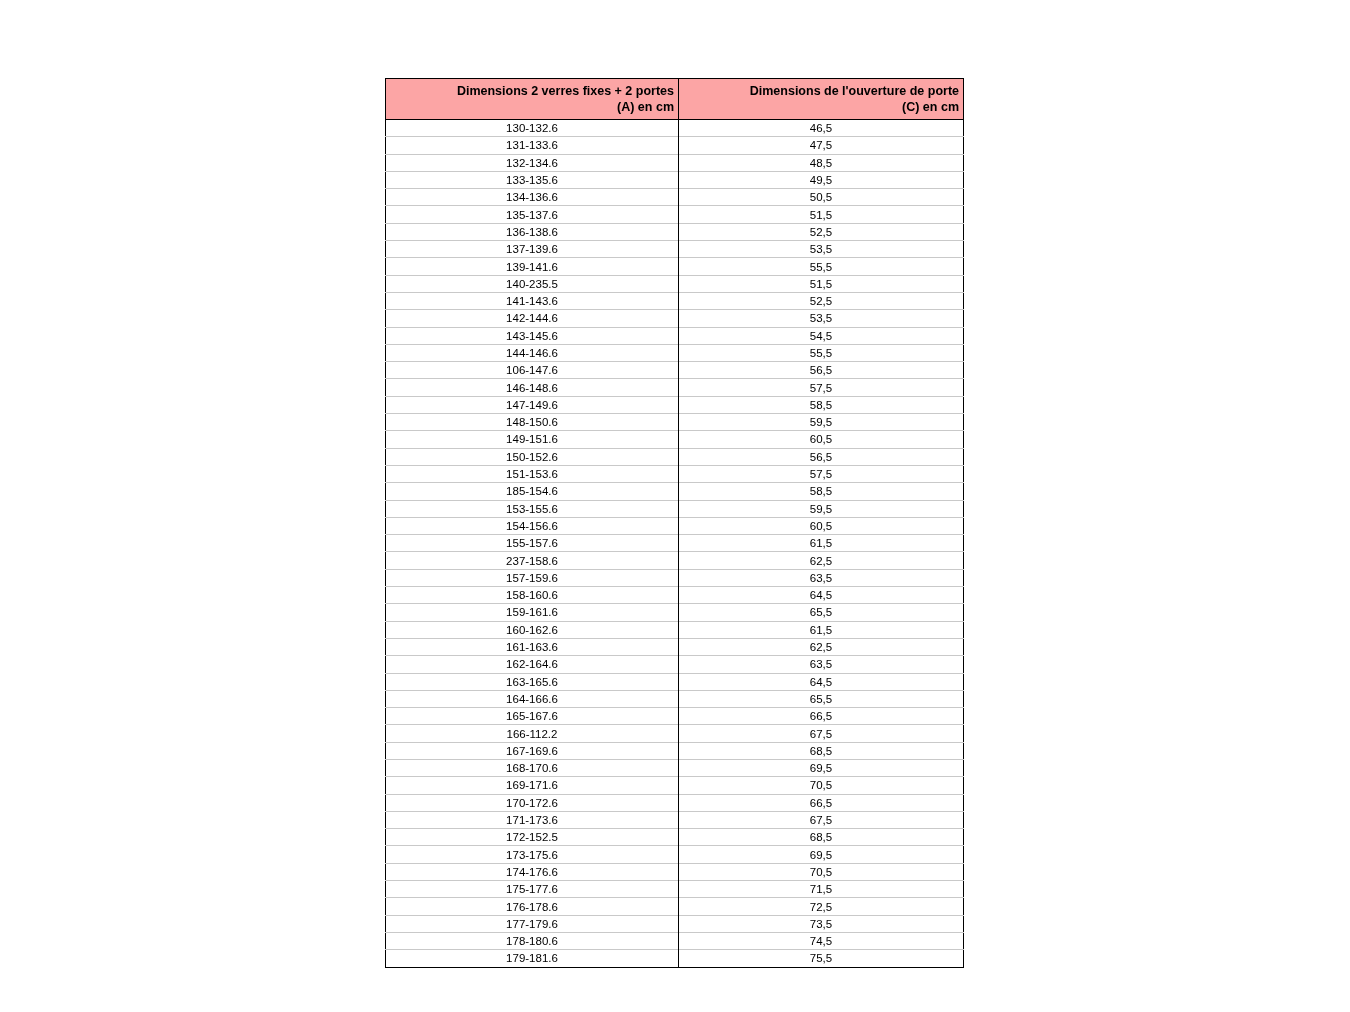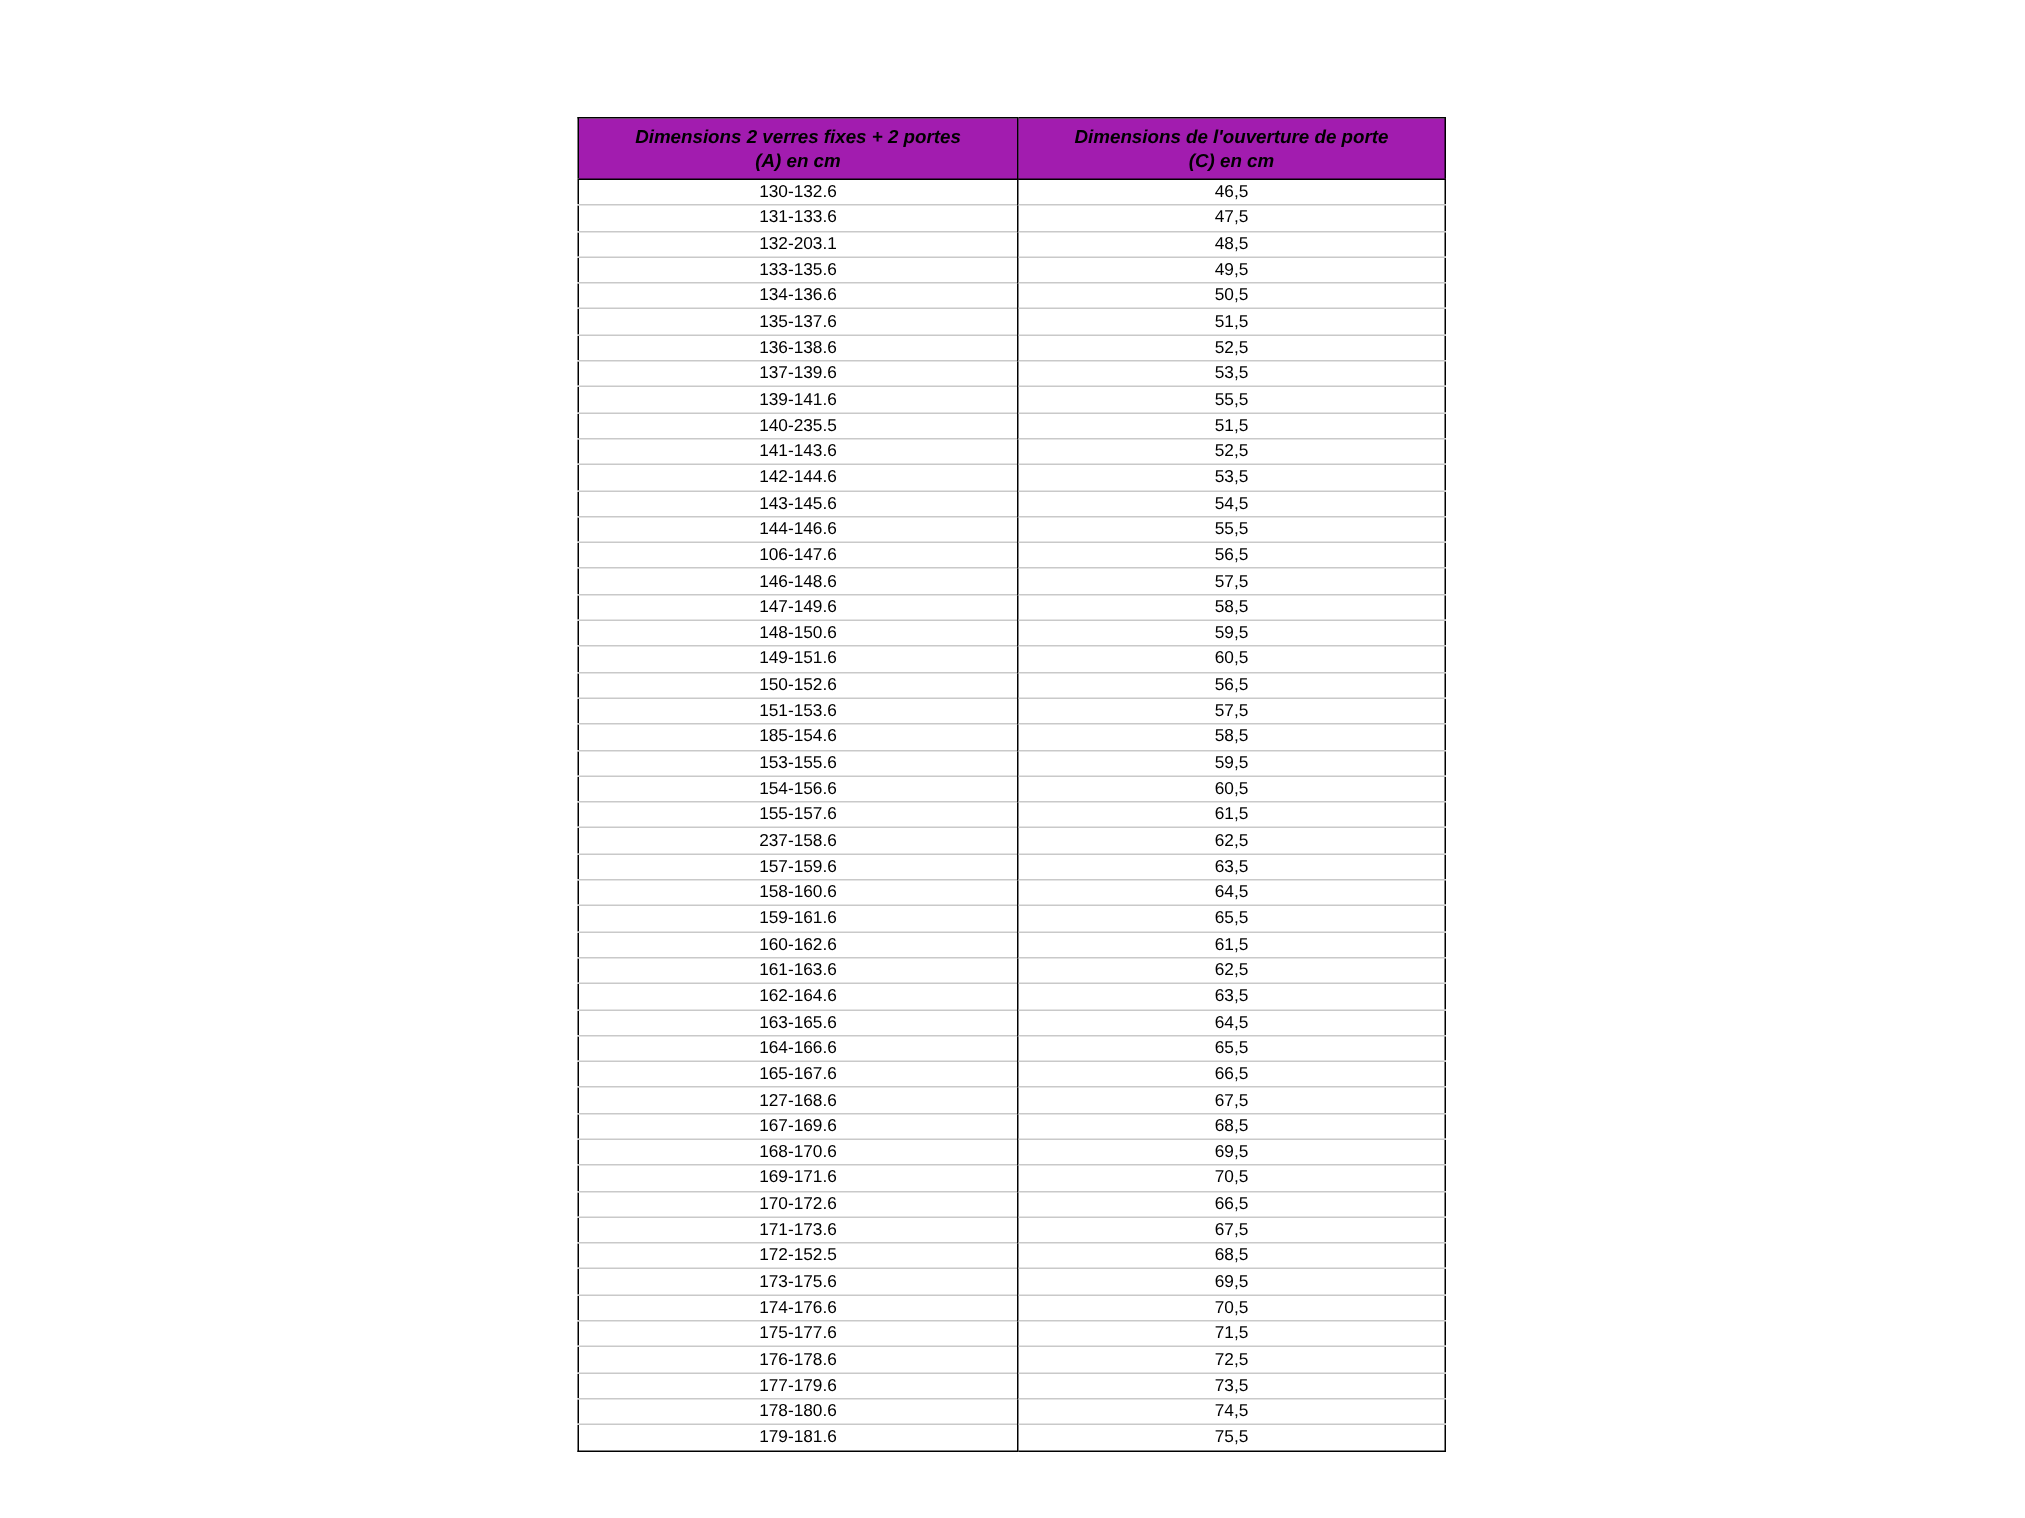--- a/index.html
+++ b/index.html
@@ -24,27 +24,26 @@
     table-layout: fixed;
     width: 578px;
     border: 1px solid #000000;
   }
   table.dim-table col.col-a { width: 293px; }
   table.dim-table col.col-c { width: 285px; }
   table.dim-table th {
     font-weight: bold;
     font-size: 12.5px;
     line-height: 1.3;
-    text-align: center;
+    text-align: right;
     vertical-align: middle;
     height: 38px;
     padding: 1px 4px;
     border-bottom: 1px solid #000000;
-    background: #a21caf;
-    font-style: italic;
+    background: #fca5a5;
   }
   table.dim-table th:first-child {
     border-right: 1px solid #000000;
   }
   table.dim-table td {
     font-size: 11.5px;
     text-align: center;
     vertical-align: middle;
     height: 16.3px;
     padding: 0 4px;
@@ -84,21 +83,21 @@
     <tbody>
         <tr>
           <td>130-132.6</td>
           <td>46,5</td>
         </tr>
         <tr>
           <td>131-133.6</td>
           <td>47,5</td>
         </tr>
         <tr>
-          <td>132-203.1</td>
+          <td>132-134.6</td>
           <td>48,5</td>
         </tr>
         <tr>
           <td>133-135.6</td>
           <td>49,5</td>
         </tr>
         <tr>
           <td>134-136.6</td>
           <td>50,5</td>
         </tr>
@@ -216,21 +215,21 @@
         </tr>
         <tr>
           <td>164-166.6</td>
           <td>65,5</td>
         </tr>
         <tr>
           <td>165-167.6</td>
           <td>66,5</td>
         </tr>
         <tr>
-          <td>127-168.6</td>
+          <td>166-112.2</td>
           <td>67,5</td>
         </tr>
         <tr>
           <td>167-169.6</td>
           <td>68,5</td>
         </tr>
         <tr>
           <td>168-170.6</td>
           <td>69,5</td>
         </tr>

